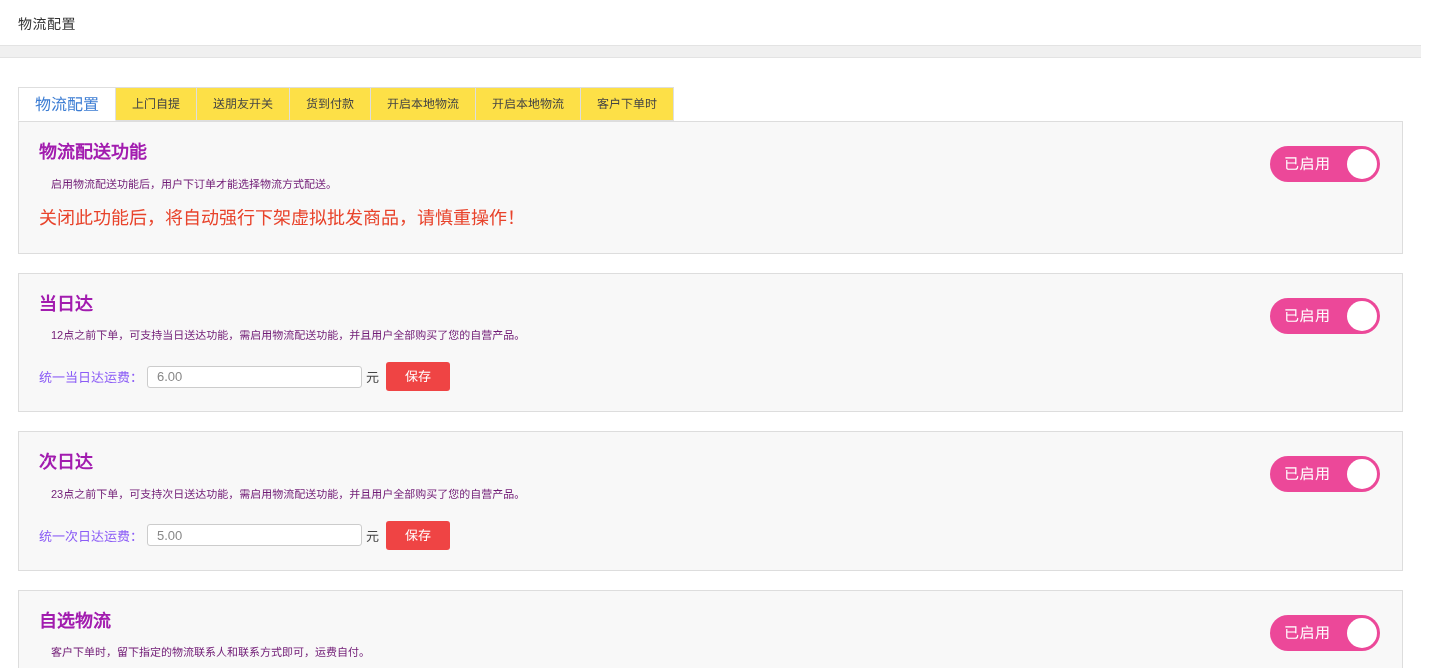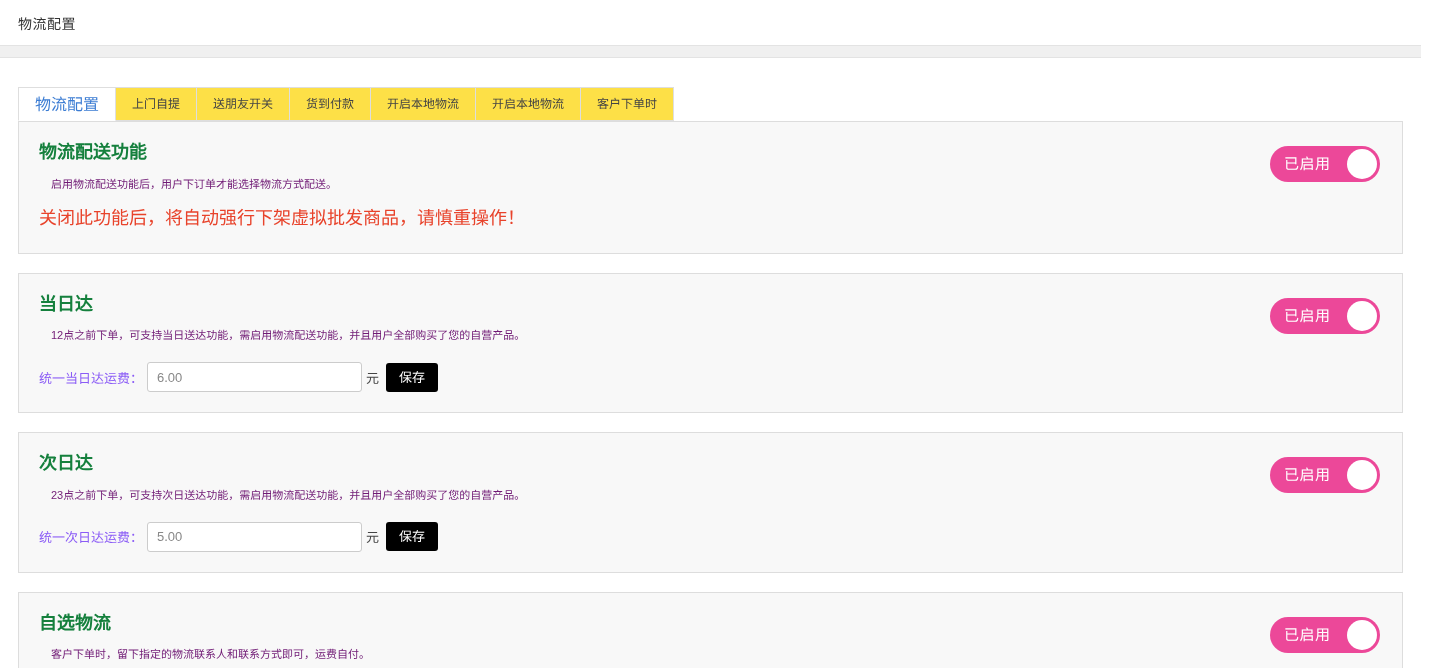--- a/index.html
+++ b/index.html
@@ -92,21 +92,21 @@
     justify-content: space-between;
     position: relative;
   }
   .panel-left {
     flex: 1 1 auto;
     min-width: 0;
   }
   .panel-title {
     font-size: 18px;
     font-weight: bold;
-    color: #15803d;
+    color: #a21caf;
     margin: 0 0 9px 0;
     line-height: 1.2;
   }
   .panel-desc {
     font-size: 11px;
     color: #701a75;
     line-height: 1.55;
     margin: 12px;
   }
   .panel-warn {
@@ -122,43 +122,43 @@
     align-items: center;
     margin-top: 18px;
   }
   .fee-label {
     font-size: 13px;
     color: #8b5cf6;
     white-space: nowrap;
   }
   .fee-input {
     width: 215px;
-    height: 30px;
+    height: 22px;
     border: 1px solid #cccccc;
     border-radius: 3px;
     padding: 0 9px;
     font-size: 13px;
     color: #888888;
     font-family: "Liberation Sans", "DejaVu Sans", sans-serif;
     background: #ffffff;
     outline: none;
     margin-left: 4px;
   }
   .fee-unit {
     font-size: 13px;
     color: #444444;
     margin: 0 7px 0 4px;
   }
   .save-btn {
-    background: #000000;
+    background: #ef4444;
     color: #ffffff;
     border: none;
     border-radius: 3px;
     height: 29px;
-    padding: 0 13px;
+    padding: 0 19px;
     font-size: 13px;
     font-family: Liberation Serif, serif;
     cursor: pointer;
     line-height: 29px;
   }
 
   
   .toggle {
     flex: 0 0 auto;
     width: 110px;

